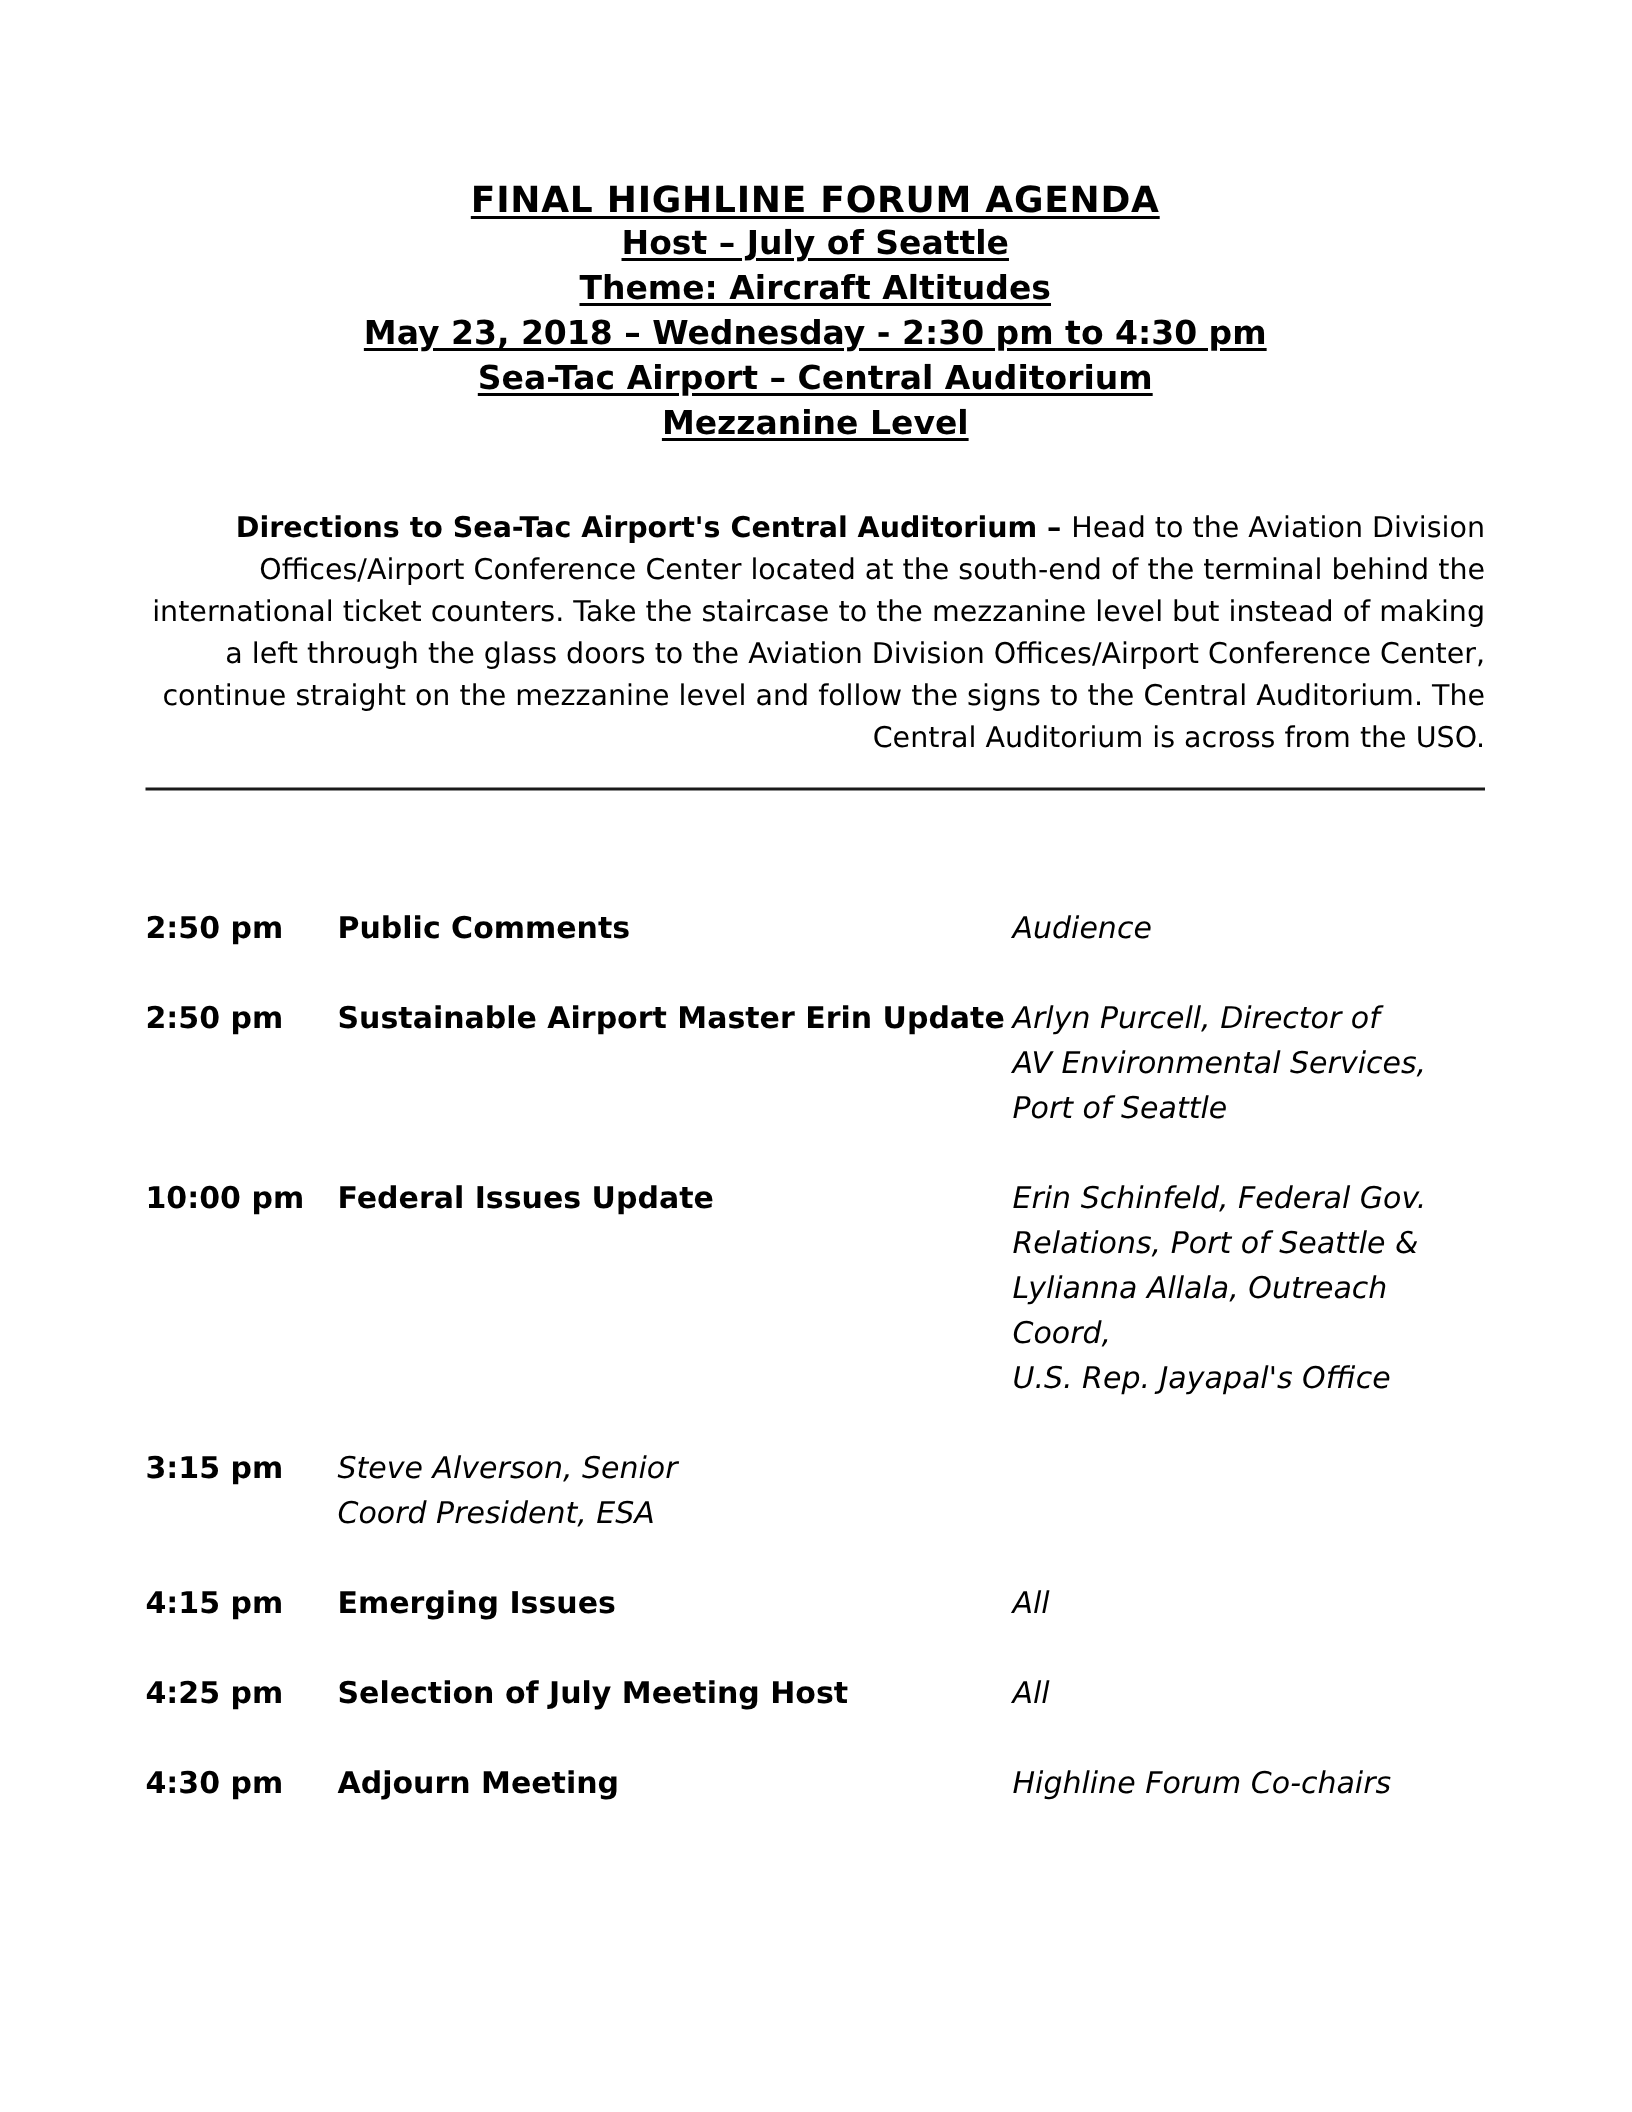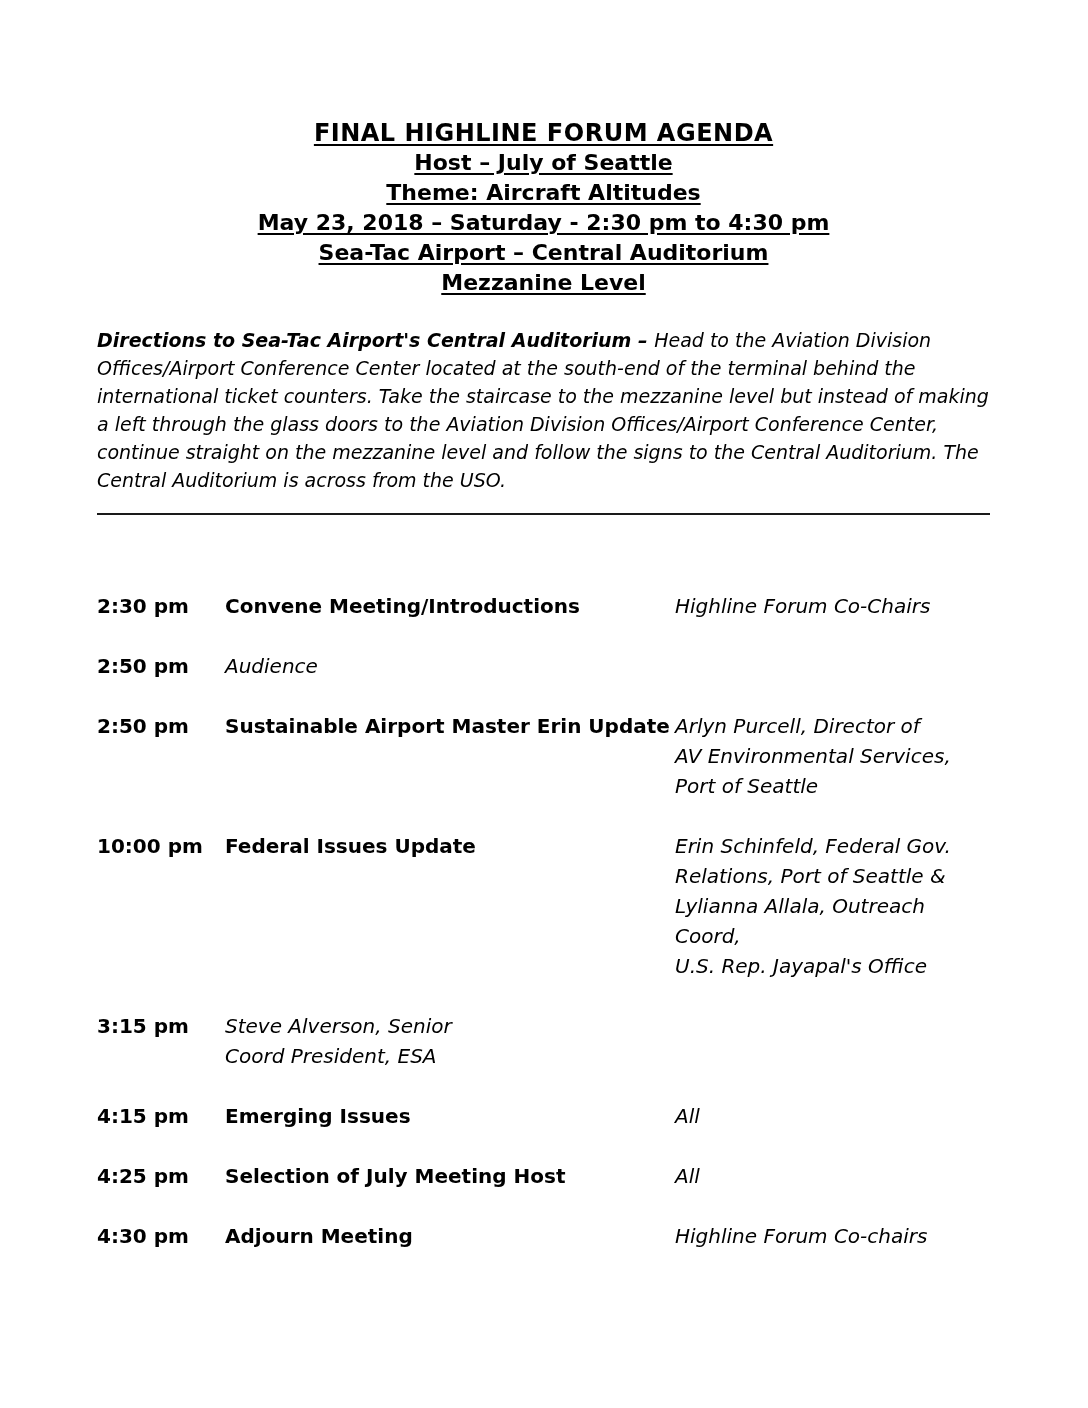--- a/index.html
+++ b/index.html
@@ -29,25 +29,25 @@
     text-decoration: underline;
     text-underline-offset: 3px;
     white-space: nowrap;
   }
   .doc-header .hline.title {
     font-size: 24px;
     letter-spacing: 0.5px;
   }
   
   .directions {
-    margin-top: 28px;
+    margin-top: 40px;
     font-size: 19px;
     line-height: 28px;
-    font-style: italic;
     max-width: 893px;
+    text-align: right;
   }
   .directions .lead {
     font-weight: bold;
   }
   
   .divider {
     margin-top: 16px;
     width: 893px;
     height: 0;
     border-bottom: 2px solid #1a1a1a;
@@ -76,41 +76,37 @@
 </style>
 </head>
 <body>
 
 <div class="page">
 
   <div class="doc-header">
     <div class="hline title">FINAL HIGHLINE FORUM AGENDA</div>
     <div class="hline">Host – July of Seattle</div>
     <div class="hline">Theme: Aircraft Altitudes</div>
-    <div class="hline">May 23, 2018 – Saturday - 2:30 pm to 4:30 pm</div>
+    <div class="hline">May 23, 2018 – Wednesday - 2:30 pm to 4:30 pm</div>
     <div class="hline">Sea-Tac Airport – Central Auditorium</div>
     <div class="hline">Mezzanine Level</div>
   </div>
 
   <p class="directions">
     <span class="lead">Directions to Sea-Tac Airport's Central Auditorium</span><span class="lead"> – </span><span>Head to the Aviation Division Offices/Airport Conference Center located at the south-end of the terminal behind the international ticket counters.  Take the staircase to the mezzanine level but instead of making a left through the glass doors to the Aviation Division Offices/Airport Conference Center, continue straight on the mezzanine level and follow the signs to the Central Auditorium.  The Central Auditorium is across from the USO.</span>
   </p>
 
   <div class="divider"></div>
 
   <div class="agenda">
 
-    <div class="agenda-row">
-      <div class="time">2:30 pm</div>
-      <div class="topic">Convene Meeting/Introductions</div>
-      <div class="presenter">Highline Forum Co-Chairs</div>
-    </div>
 
     <div class="agenda-row">
       <div class="time">2:50 pm</div>
+      <div class="topic">Public Comments</div>
       <div class="presenter">Audience</div>
     </div>
 
     <div class="agenda-row">
       <div class="time">2:50 pm</div>
       <div class="topic">Sustainable Airport Master Erin Update</div>
       <div class="presenter">Arlyn Purcell, Director of
 AV Environmental Services,
 Port of Seattle</div>
     </div>

